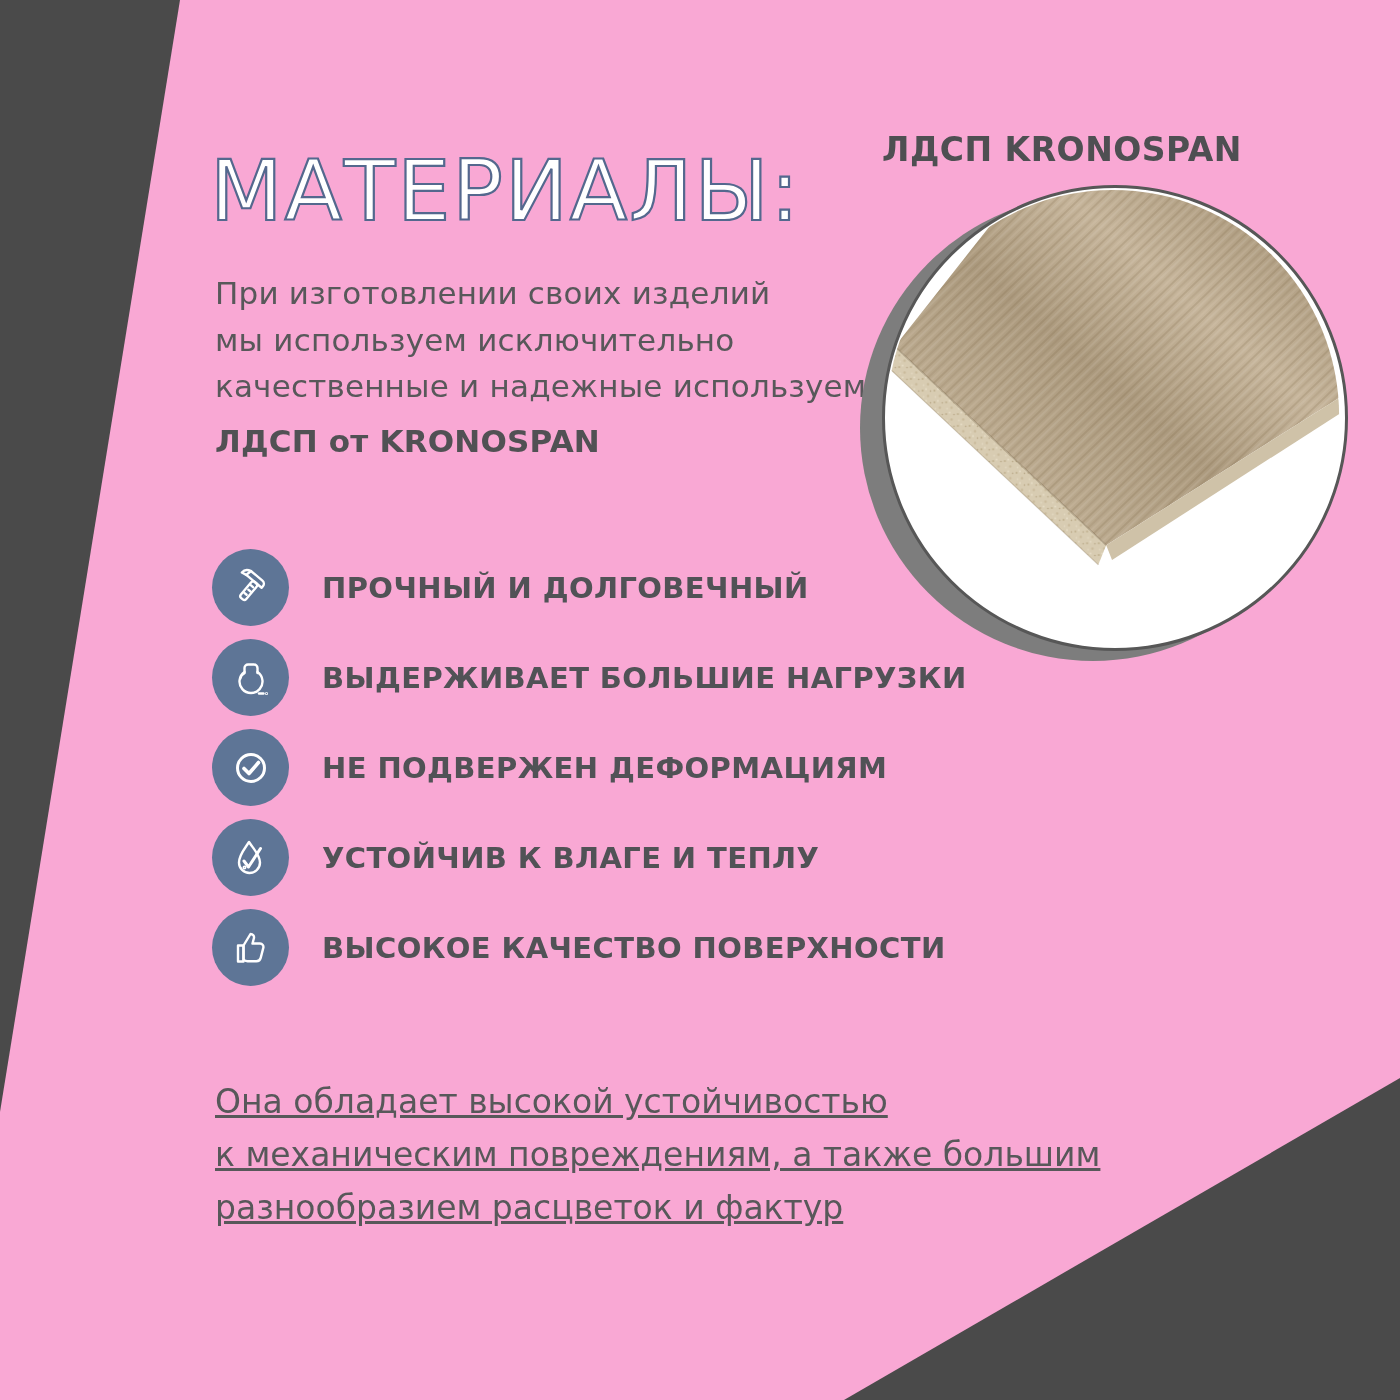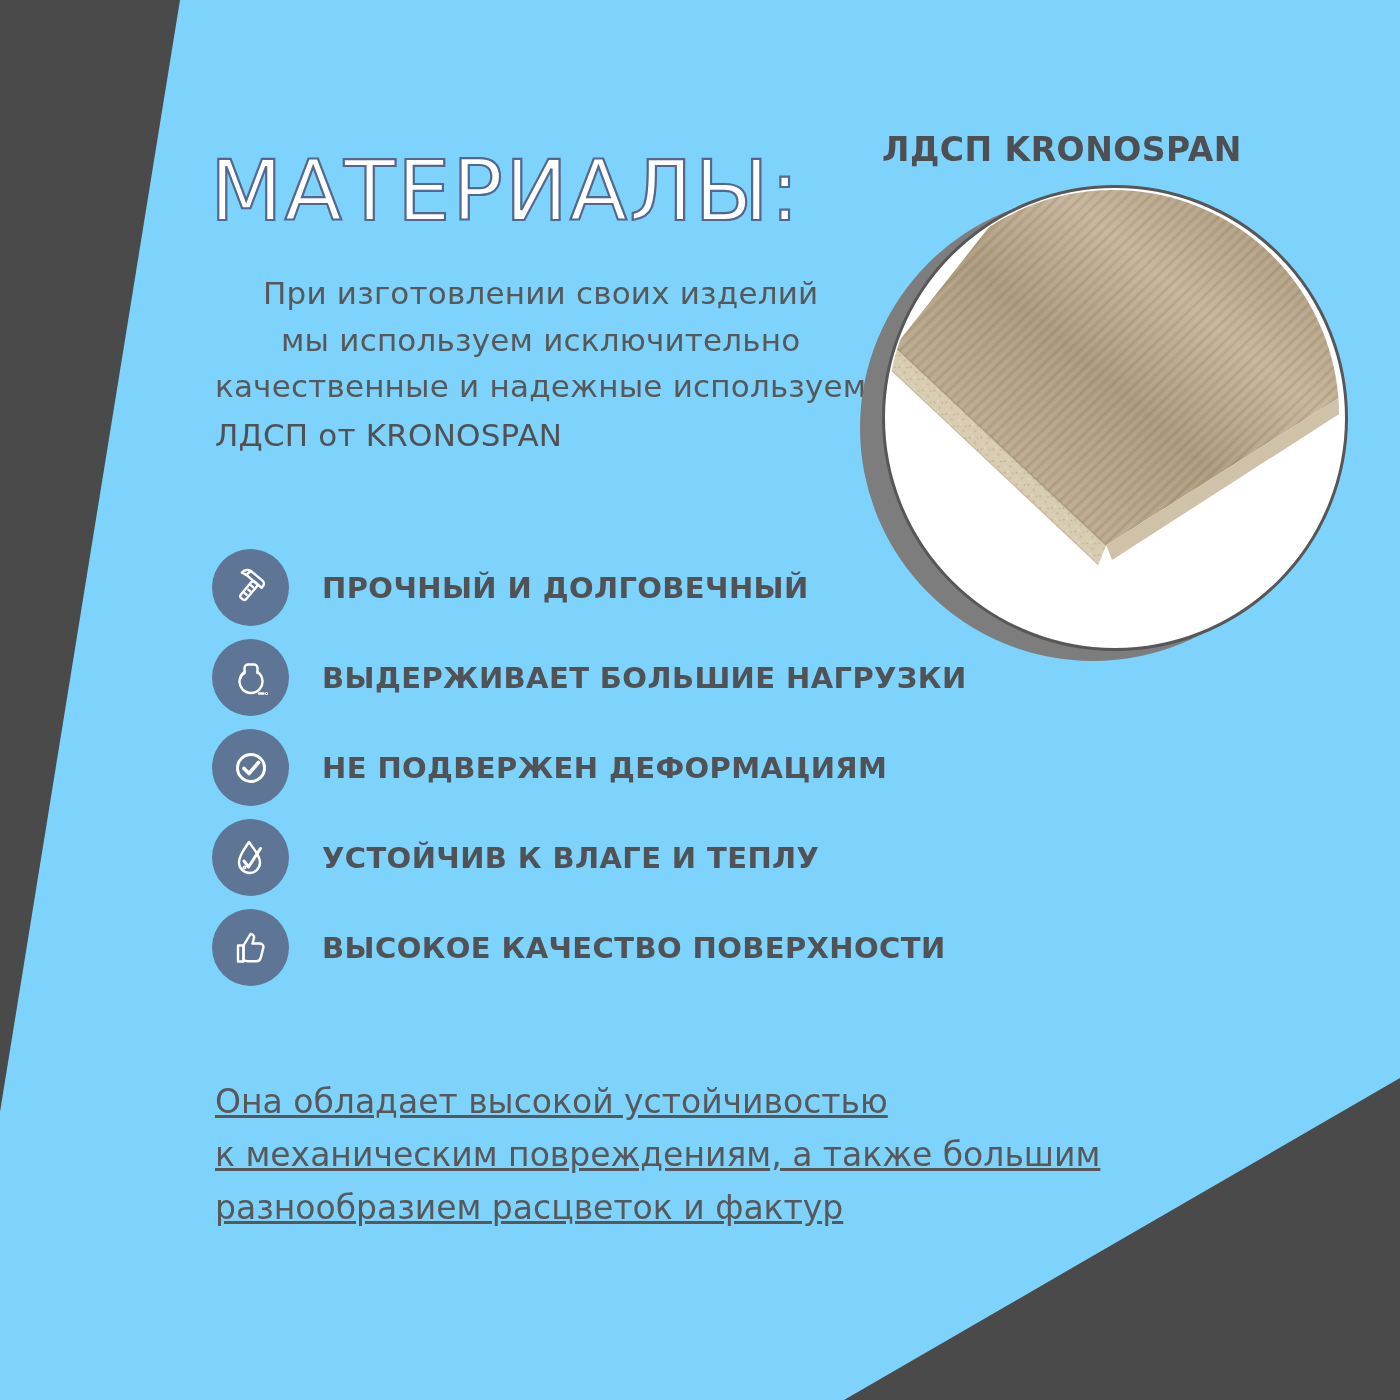--- a/index.html
+++ b/index.html
@@ -1,20 +1,20 @@
 <!DOCTYPE html>
 <html><head>
 <meta charset="utf-8">
 <style>
   * { margin: 0; padding: 0; box-sizing: border-box; }
   html, body { background: #e8e8e8; }
   .canvas {
     position: relative;
     width: 1400px; height: 1400px;
-    background: #7dd3fc;
+    background: #f9a8d4;
     overflow: hidden;
     font-family: "DejaVu Sans", "Liberation Sans", sans-serif;
   }
   
   .wedge { position: absolute; background: #4a4a4a; }
   .wedge-top-left {
     left: 0; top: 0; width: 180px; height: 1112px;
     clip-path: polygon(0 0, 100% 0, 0 100%);
   }
   .wedge-bottom-right {
@@ -22,22 +22,22 @@
     clip-path: polygon(100% 0, 100% 100%, 0 100%);
   }
   
   .title-wrap { position: absolute; left: 210px; top: 128px; }
   
   .intro {
     position: absolute; left: 215px; top: 270px;
     font-size: 31px; line-height: 1.5; color: #58585a;
     letter-spacing: 0.2px;
   }
-  .intro .line { display: block; text-align: center; }
-  .intro .bold-line { display: block; font-weight: normal; color: #515154; margin-top: 2px; }
+  .intro .line { display: block; }
+  .intro .bold-line { display: block; font-weight: bold; color: #515154; margin-top: 8px; }
   
   .sample-label {
     position: absolute; left: 882px; top: 130px; width: 466px;
     font-size: 33px; font-weight: bold;
     color: #4e4f52; letter-spacing: 0.5px;
   }
   .sample-shadow {
     position: absolute; left: 882px; top: 185px;
     width: 466px; height: 466px; border-radius: 50%;
     background: #7d7d7d;

